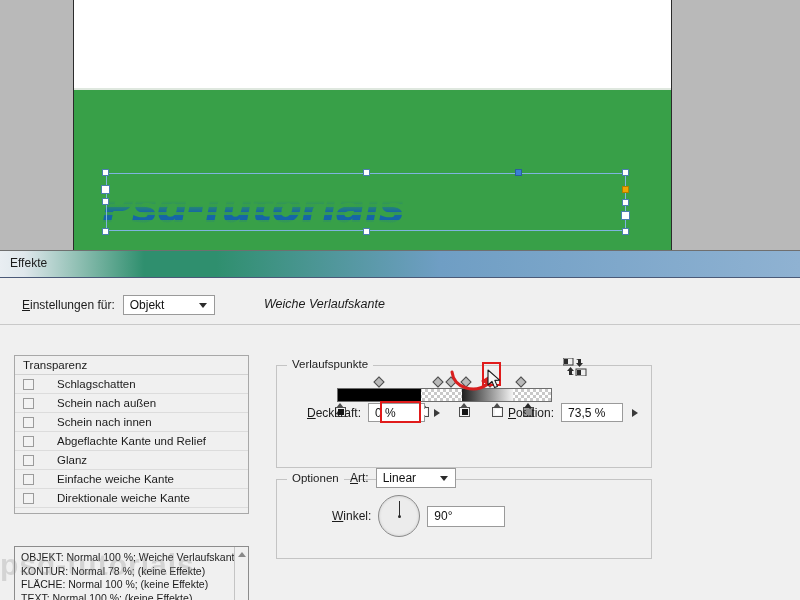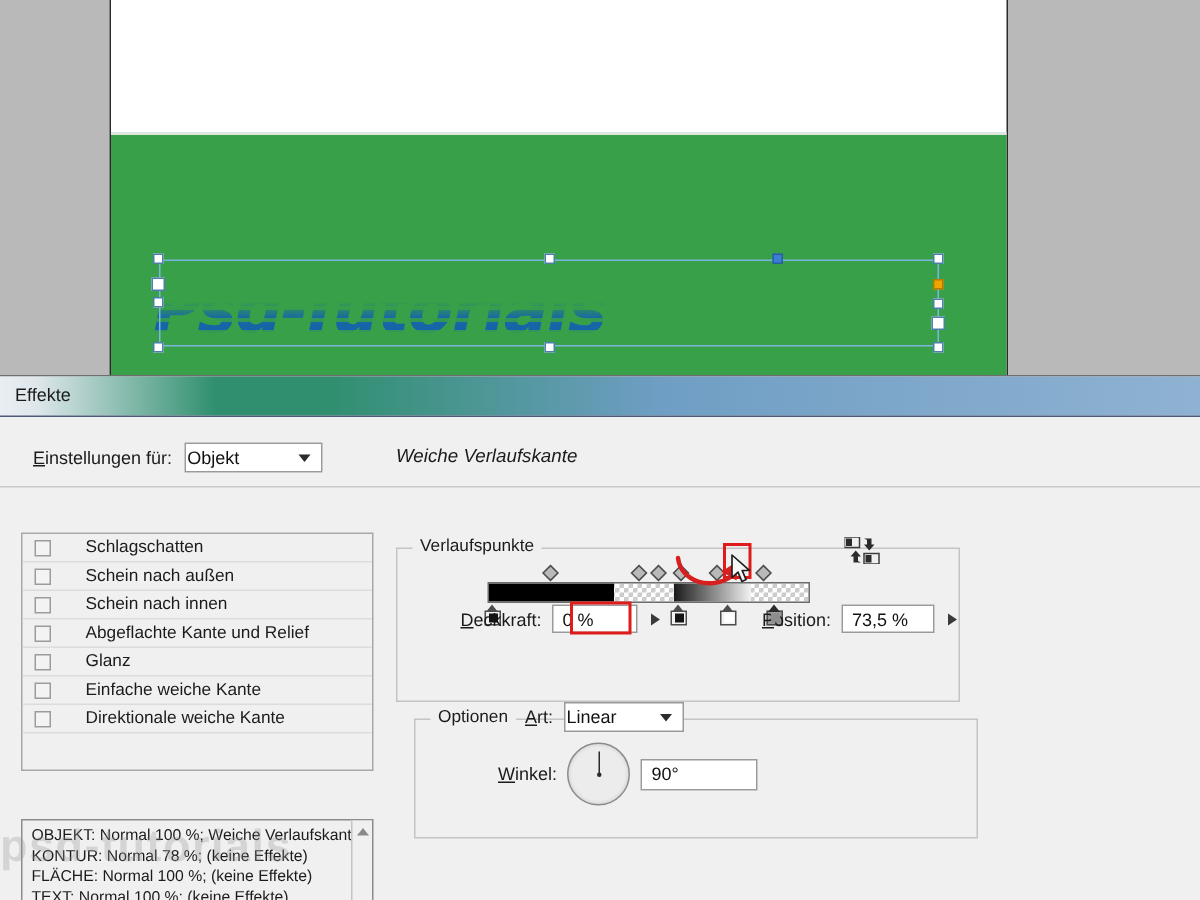--- a/index.html
+++ b/index.html
@@ -54,21 +54,21 @@
 
   .lbl { font-size: 12px; color: #1b1b1b; }
   .lbl u { text-decoration: underline; }
 
   
   .settings-row { position: absolute; left: 22px; top: 17px; display: flex; align-items: center; gap: 8px; }
   .hdr-divider { position: absolute; left: 0; top: 46px; width: 800px; height: 1px; background: #c9c9c9; }
 
   .combo { position: relative; background: #ffffff; border: 1px solid #9a9a9a; height: 20px;
            display: flex; align-items: center; box-sizing: border-box; }
-  .combo .val { font-size: 12px; color: #111; padding-left: 1px; }
+  .combo .val { font-size: 12px; color: #111; padding-left: 6px; }
   .combo .arrow { position: absolute; right: 7px; top: 7px; width: 0; height: 0;
                   border-left: 4px solid transparent; border-right: 4px solid transparent; border-top: 5px solid #2b2b2b; }
   #combo-objekt { width: 92px; }
   #combo-art { width: 80px; }
 
   
   .fx-list { position: absolute; left: 14px; top: 77px; width: 235px; height: 159px;
              background: #f0f0f0; border: 1px solid #a8a8a8; box-sizing: border-box; overflow: hidden; }
   .fx-head { height: 18px; line-height: 18px; padding-left: 8px; font-size: 11.5px; color: #1b1b1b;
              border-bottom: 1px solid #d2d2d2; }
@@ -85,21 +85,21 @@
   .desc-scroll { position: absolute; right: 0; top: 0; width: 13px; height: 100%; background: #f0f0f0; border-left: 1px solid #c4c4c4; }
   .sb-arrow { position: absolute; left: 3px; width: 0; height: 0; border-left: 4px solid transparent; border-right: 4px solid transparent; }
   .sb-arrow.up { top: 5px; border-bottom: 5px solid #8a8a8a; }
 
   
   .pane-title { position: absolute; left: 264px; top: 19px; font-size: 12.5px; color: #1b1b1b; font-style: italic; }
 
   .group { position: absolute; border: 1px solid #c4c4c4; background: transparent; box-sizing: border-box; }
   .group-legend { position: absolute; top: -8px; left: 10px; background: #f0f0f0; padding: 0 5px;
                   font-size: 11.5px; color: #1b1b1b; }
-  #grp-verlaufspunkte { left: 264px; top: 87px; width: 376px; height: 103px; }
+  #grp-verlaufspunkte { left: 276px; top: 87px; width: 376px; height: 103px; }
   #grp-optionen { left: 276px; top: 201px; width: 376px; height: 80px; }
 
   
   .ramp-wrap { position: absolute; left: 60px; top: 22px; width: 215px; height: 14px; }
   .ramp { position: absolute; left: 0; top: 0; width: 215px; height: 14px;
           border: 1px solid #6d6d6d; box-sizing: border-box;
           background-image:
             linear-gradient(to right,
               #000 0%, #000 39%,
               rgba(0,0,0,0) 39%, rgba(0,0,0,0) 58%,
@@ -198,20 +198,21 @@
       <div class="settings-row">
         <span class="lbl"><u>E</u>instellungen für:</span>
         <div class="combo" id="combo-objekt">
           <span class="val">Objekt</span>
           <span class="arrow"></span>
         </div>
       </div>
       <div class="hdr-divider"></div>
 
       <div class="fx-list">
+        <div class="fx-head">Transparenz</div>
         <div class="fx-item">
           <span class="cb"></span>
           <span>Schlagschatten</span>
         </div>
         <div class="fx-item">
           <span class="cb"></span>
           <span>Schein nach außen</span>
         </div>
         <div class="fx-item">
           <span class="cb"></span>

